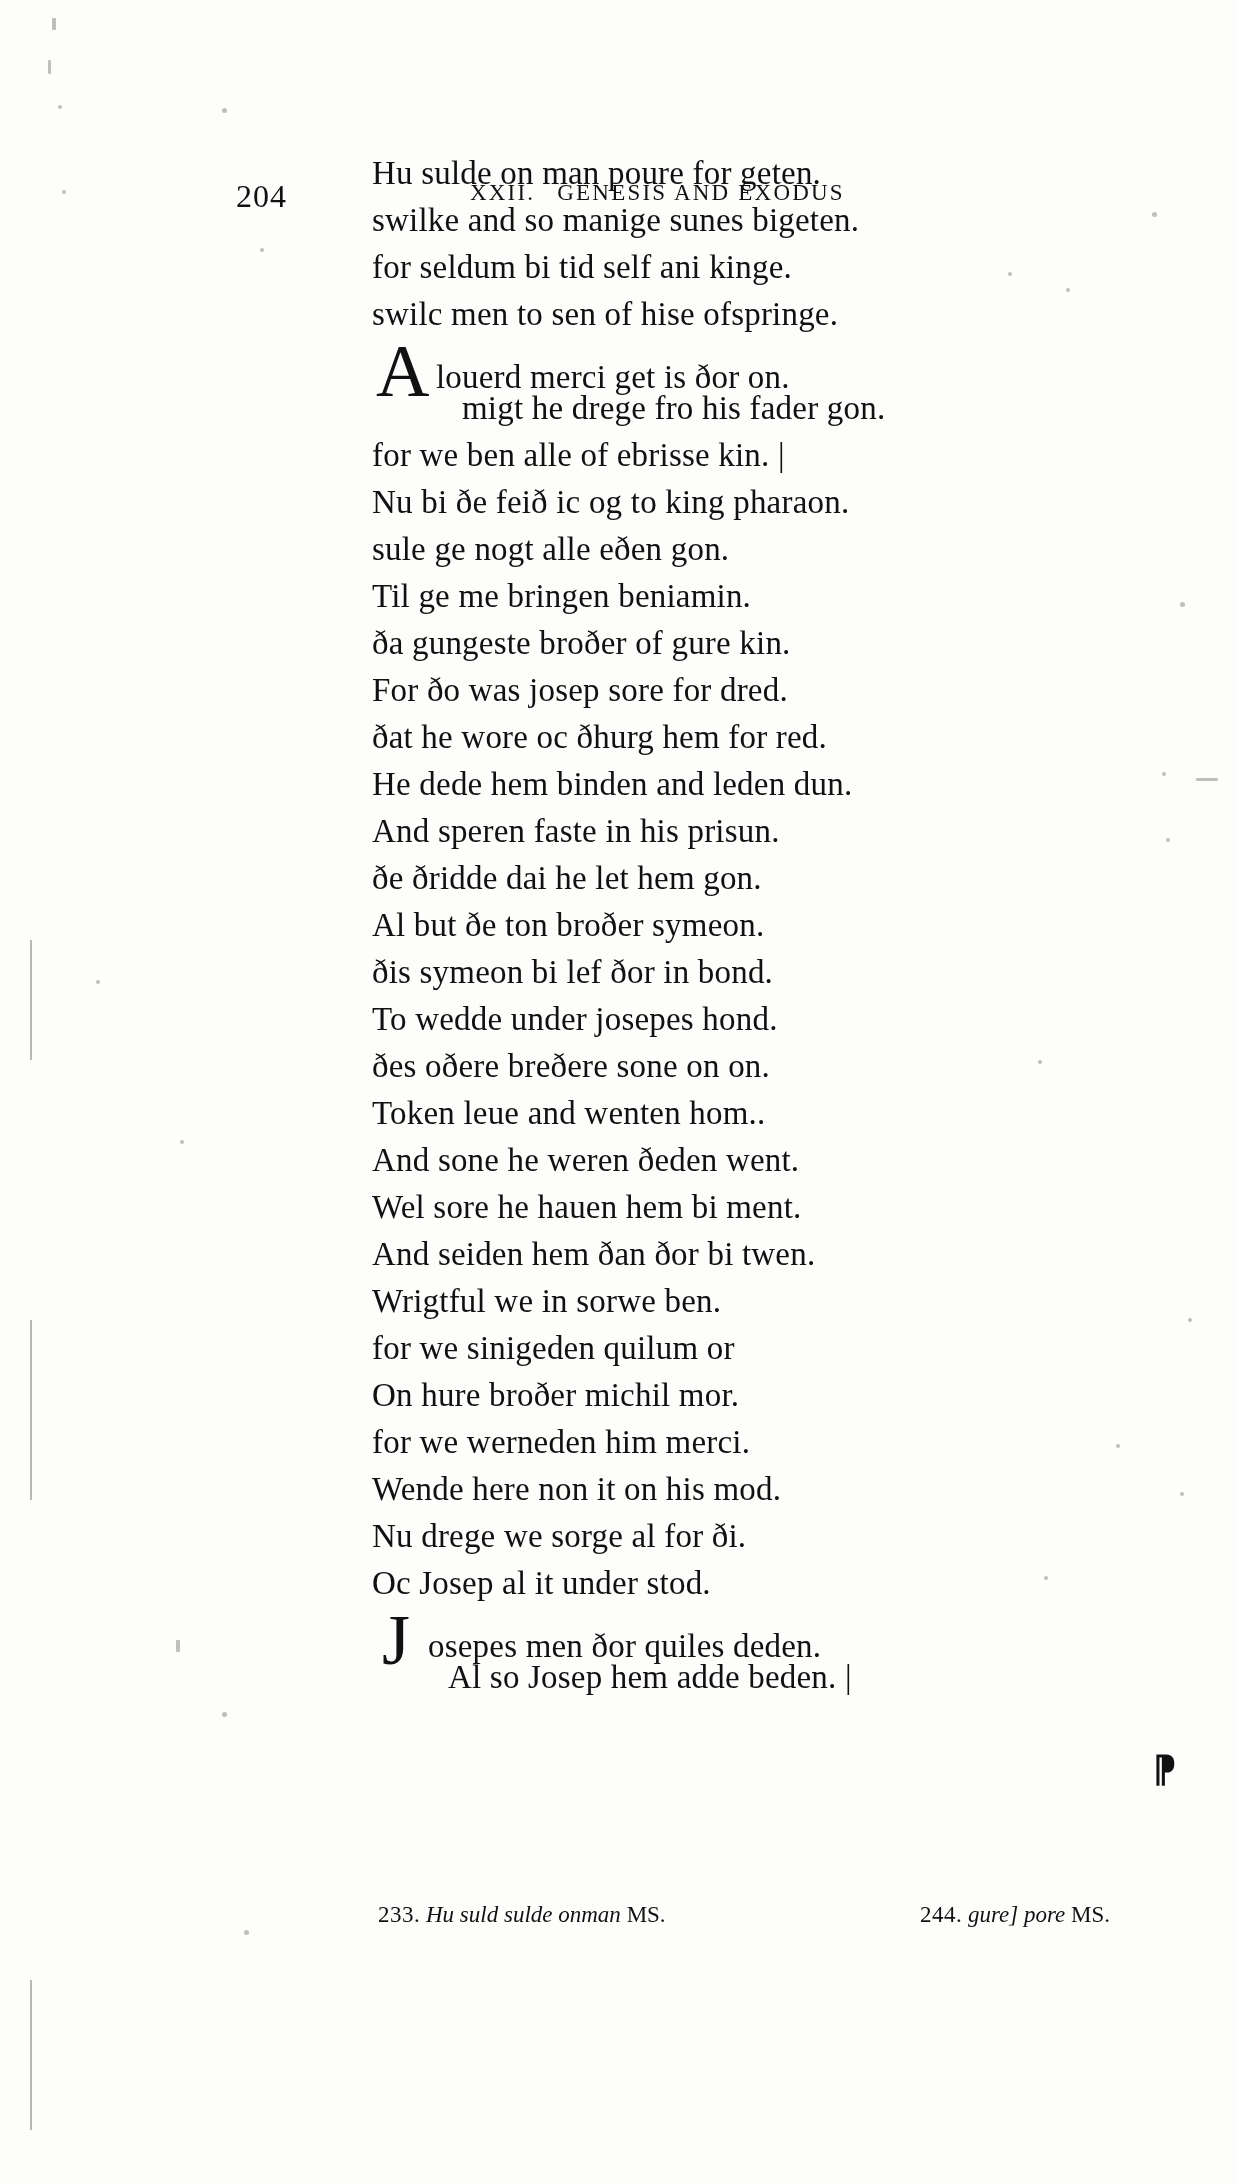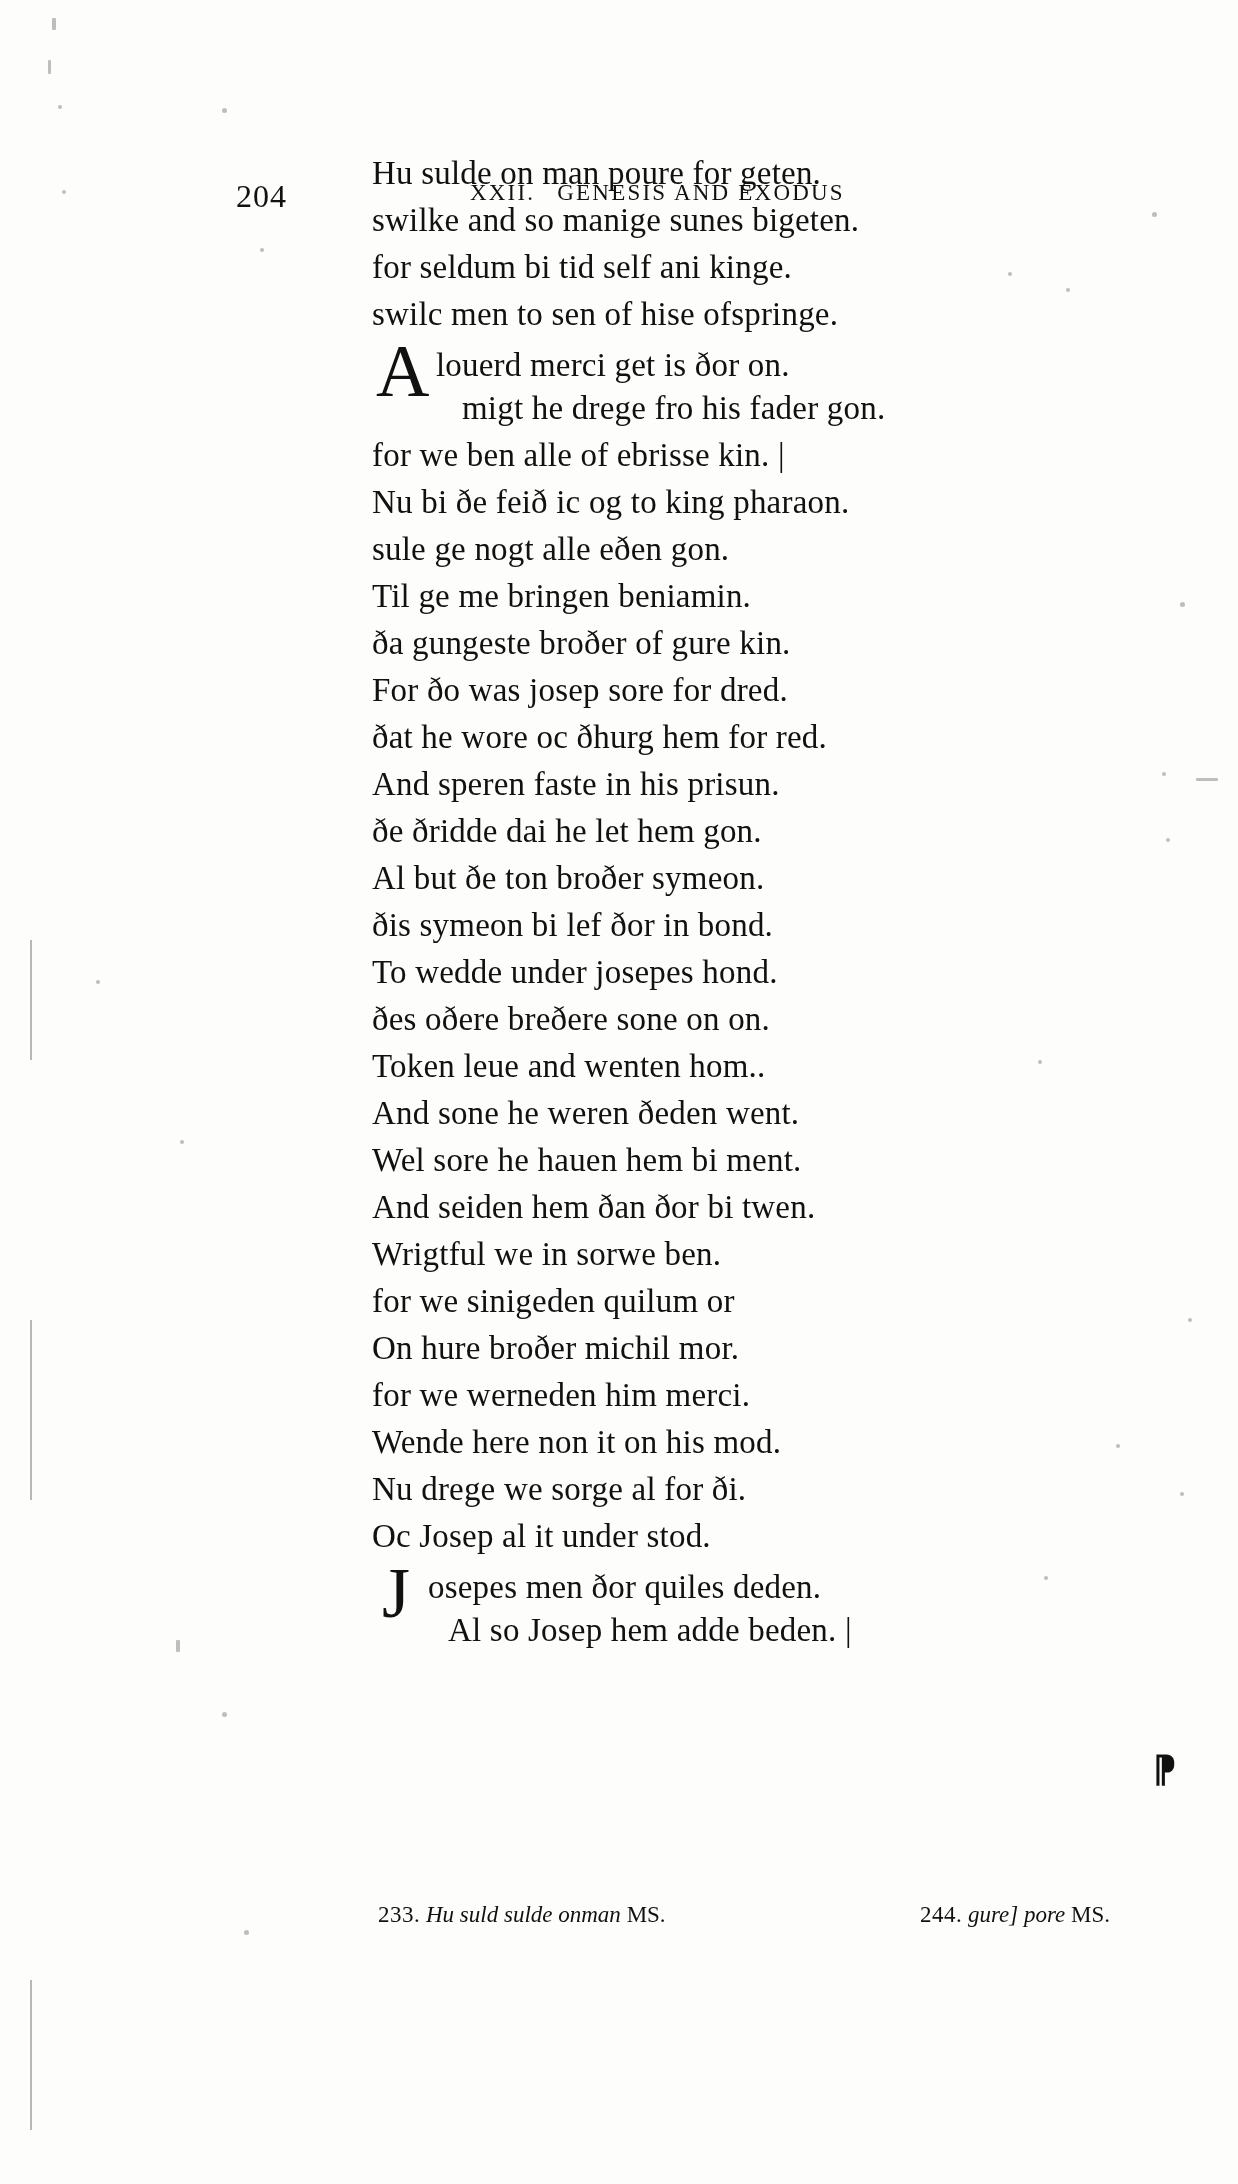--- a/index.html
+++ b/index.html
@@ -81,21 +81,21 @@
     position: absolute;
     left: 4px;
     top: -4px;
     font-size: 74px;
     line-height: 74px;
     font-family: "Liberation Serif", serif;
   }
   .dropcap-block .l1 {
     position: absolute;
     left: 64px;
-    top: 4px;
+    top: 16px;
     text-align: center;
   }
   .dropcap-block .l2 {
     position: absolute;
     left: 90px;
     top: 47px;
   }
   .dropcap-block.j .dropcap {
     left: 10px;
     font-size: 72px;
@@ -195,20 +195,21 @@
       <span class="line l2">migt he drege fro his fader gon.</span>
     </div>
 
     <div class="line">for we ben alle of ebrisse kin. |</div>
     <div class="line">Nu bi ðe feið ic og to king pharaon.</div>
     <div class="line">sule ge nogt alle eðen gon.</div>
     <div class="line">Til ge me bringen beniamin.</div>
     <div class="line">ða gungeste broðer of gure kin.</div>
     <div class="line">For ðo was josep sore for dred.</div>
     <div class="line">ðat he wore oc ðhurg hem for red.</div>
+    <div class="line">He dede hem binden and leden dun.</div>
     <div class="line">And speren faste in his prisun.</div>
     <div class="line">ðe ðridde dai he let hem gon.</div>
     <div class="line">Al but ðe ton broðer symeon.</div>
     <div class="line">ðis symeon bi lef ðor in bond.</div>
     <div class="line">To wedde under josepes hond.</div>
     <div class="line">ðes oðere breðere sone on on.</div>
     <div class="line">Token leue and wenten hom..</div>
     <div class="line">And sone he weren ðeden went.</div>
     <div class="line">Wel sore he hauen hem bi ment.</div>
     <div class="line">And seiden hem ðan ðor bi twen.</div>

